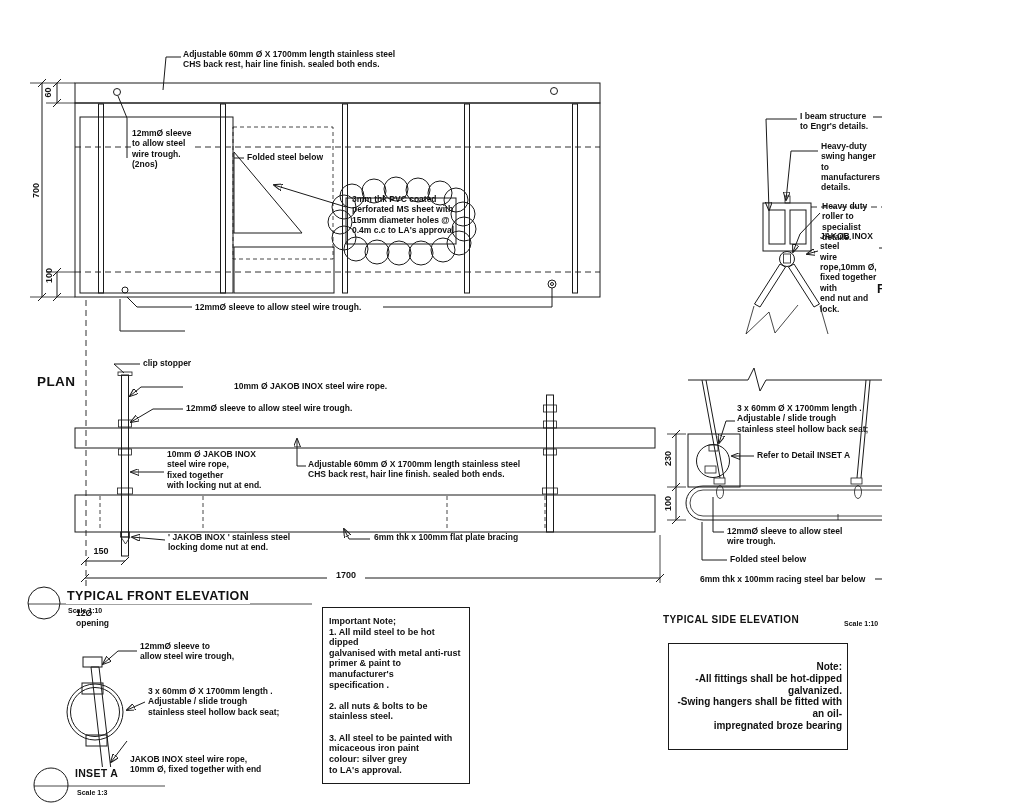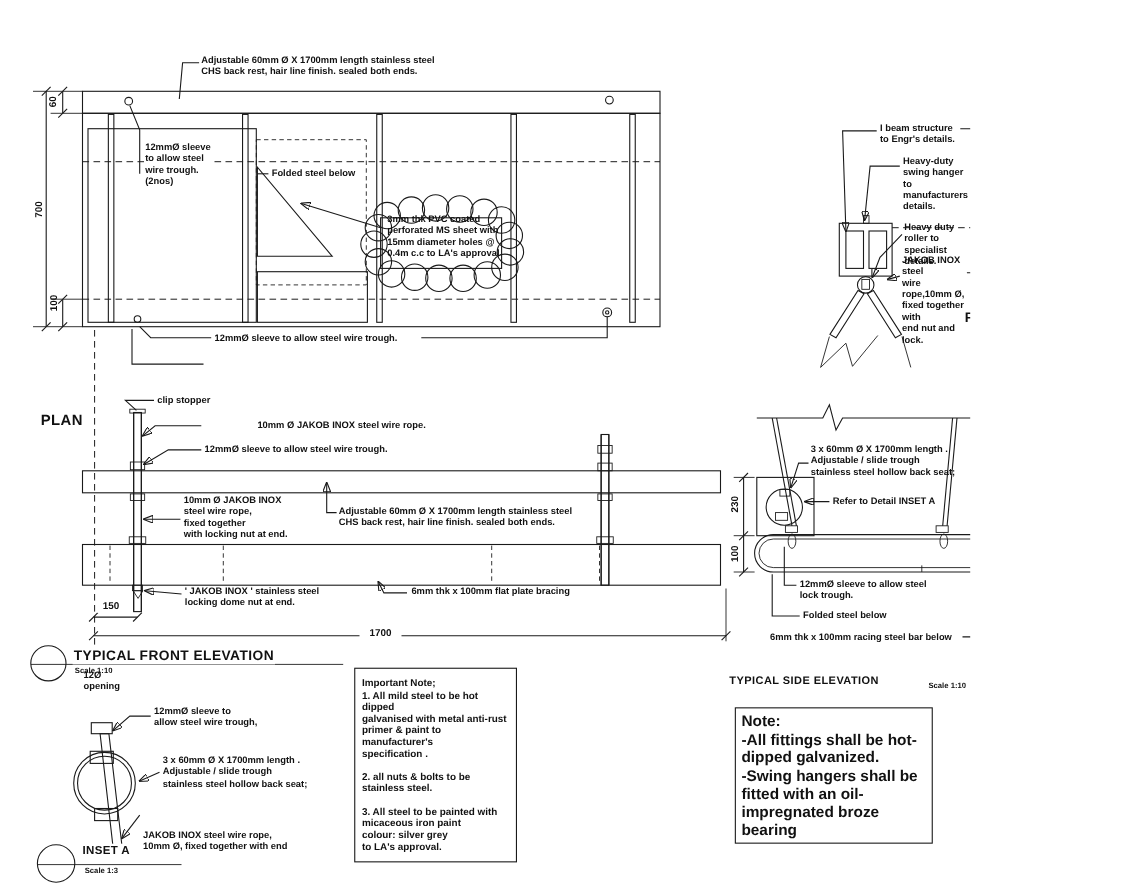--- a/index.html
+++ b/index.html
@@ -325,26 +325,26 @@
 to LA's approval.</div>
 
 <div class="lbl" style="left:737px;top:403px;">3 x 60mm Ø X 1700mm length .
 Adjustable / slide trough
 stainless steel hollow back seat;</div>
 <div class="lbl" style="left:757px;top:450px;">Refer to Detail INSET A</div>
 <div class="lbl d9 rot ctr" style="left:654px;top:453px;width:28px;">230</div>
 <div class="lbl d9 rot ctr" style="left:654px;top:498px;width:28px;">100</div>
 <div class="lbl d9 bg ctr" style="left:893px;top:464px;width:18px;">80</div>
 <div class="lbl" style="left:727px;top:526px;">12mmØ sleeve to allow steel
-lock trough.</div>
+wire trough.</div>
 <div class="lbl" style="left:730px;top:554px;">Folded steel below</div>
 <div class="lbl" style="left:700px;top:574px;">6mm thk x 100mm racing steel bar below</div>
 <div class="lbl rot ctr bg" style="left:891px;top:524px;width:58px;">400mm
 from base
 ground level</div>
 <div class="lbl t12" style="left:663px;top:614px;font-size:10px;">TYPICAL SIDE ELEVATION</div>
 <div class="lbl sc" style="left:844px;top:620px;">Scale 1:10</div>
-<div class="notebox" style="left:668px;top:643px;width:168px;padding:3px 5px;font-size:14px;">Note:
+<div class="notebox" style="left:668px;top:643px;width:168px;padding:17px 5px;font-size:10px;text-align:right;">Note:
 -All fittings shall be hot-dipped galvanized.
 -Swing hangers shall be fitted with an oil-
 impregnated broze bearing</div>
 
 </div>
 
 </body></html>

